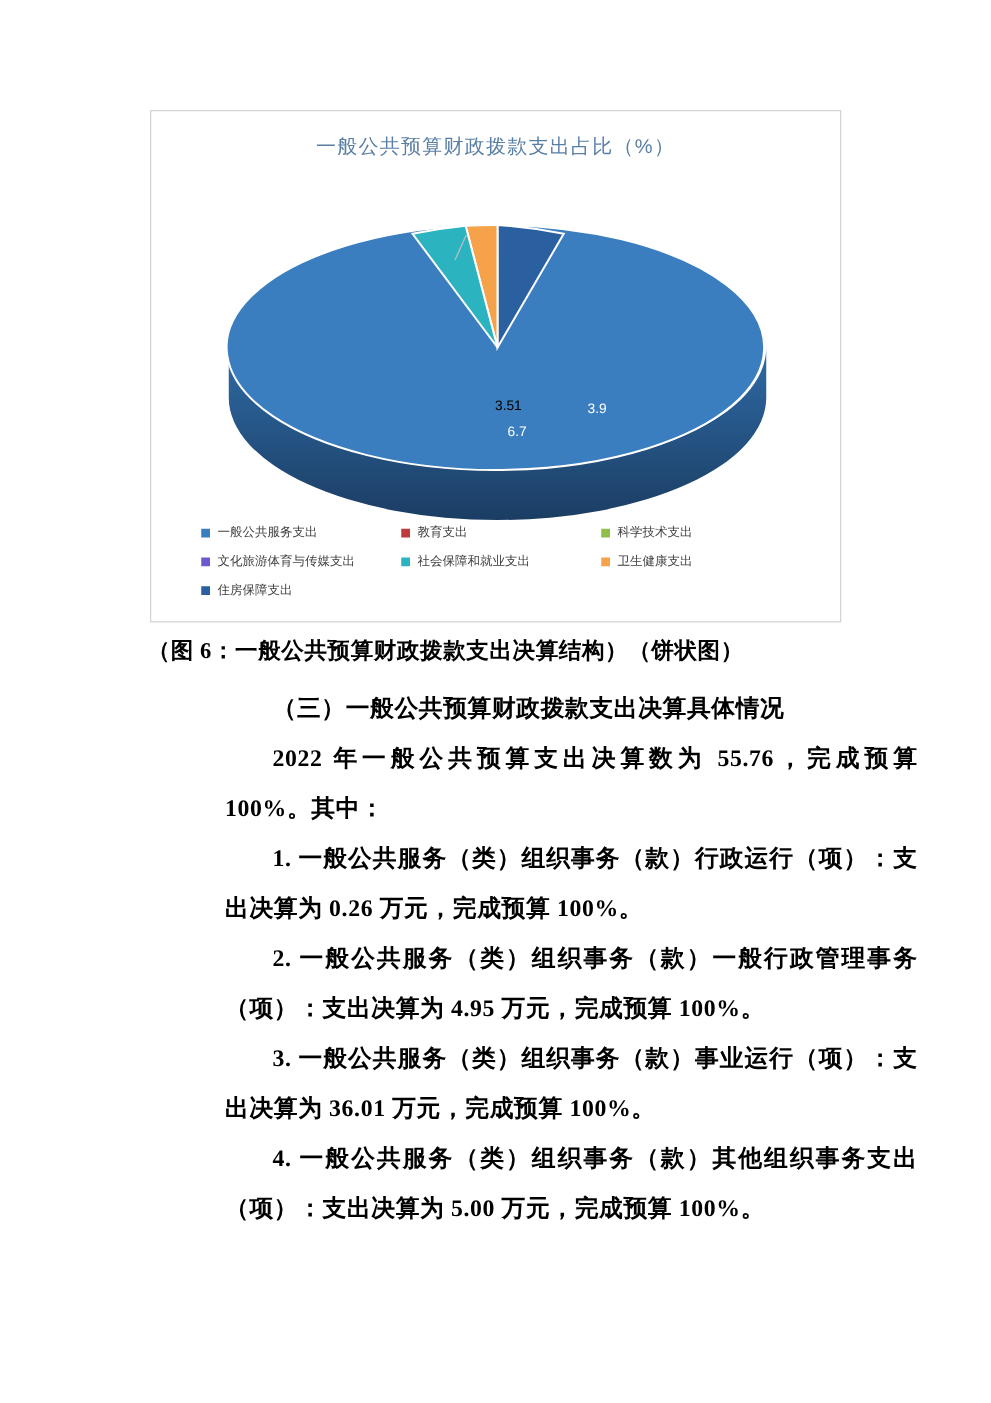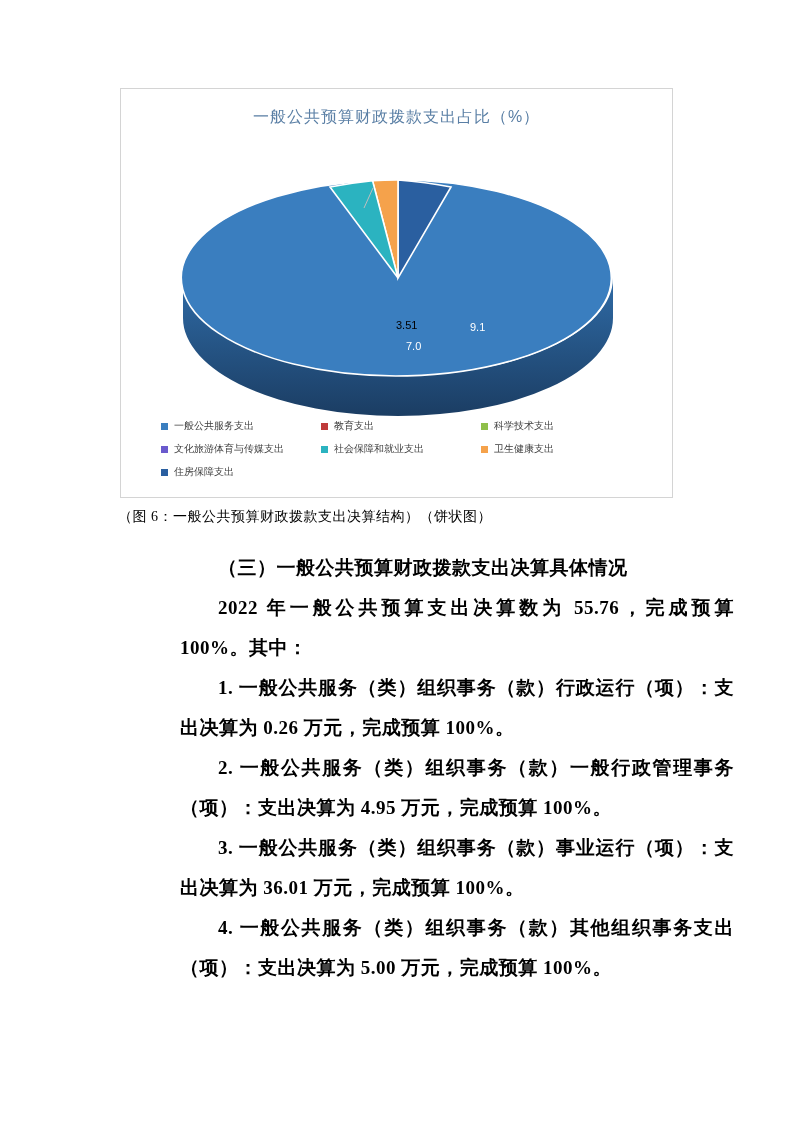--- a/index.html
+++ b/index.html
@@ -87,22 +87,22 @@
     margin-right: 6px;
     flex: 0 0 auto;
   }
 
   
   .caption {
     position: absolute;
     left: 118px;
     top: 508px;
     width: 560px;
-    font-size: 14px;
-    font-weight: normal;
+    font-size: 18px;
+    font-weight: bold;
     letter-spacing: 0.5px;
     white-space: nowrap;
   }
   .para {
     position: absolute;
     width: 554px;
     left: 136px;
     font-size: 19px;
     font-weight: bold;
     line-height: 40px;
@@ -163,22 +163,22 @@
         <path d="M 277 150 L 251.5 52.6
                  A 215 98 0 0 1 277 52 Z" fill="#f5a24b" stroke="#ffffff" stroke-width="1.6"></path>
 
         <path d="M 277 150 L 209 59
                  A 215 98 0 0 1 251.5 52.6 Z" fill="#2bb3c0" stroke="#ffffff" stroke-width="1.6"></path>
 
         <line x1="252" y1="60" x2="243" y2="80" stroke="#bfbfbf" stroke-width="1"></line>
       </svg>
 
       <div class="pie-label dark" style="left:275px; top:191px;">3.51</div>
-      <div class="pie-label" style="left:285px; top:212px;">7.0</div>
-      <div class="pie-label" style="left:349px; top:193px;">9.1</div>
+      <div class="pie-label" style="left:285px; top:212px;">6.7</div>
+      <div class="pie-label" style="left:349px; top:193px;">3.9</div>
       <div class="pie-label" style="left:448px; top:310px;">82.89</div>
     </div>
 
     <div class="legend">
       <div class="legend-item">
         <span class="legend-swatch" style="background:#3a7ebf"></span>
         <span>一般公共服务支出</span>
       </div>
       <div class="legend-item">
         <span class="legend-swatch" style="background:#bf3a3a"></span>

